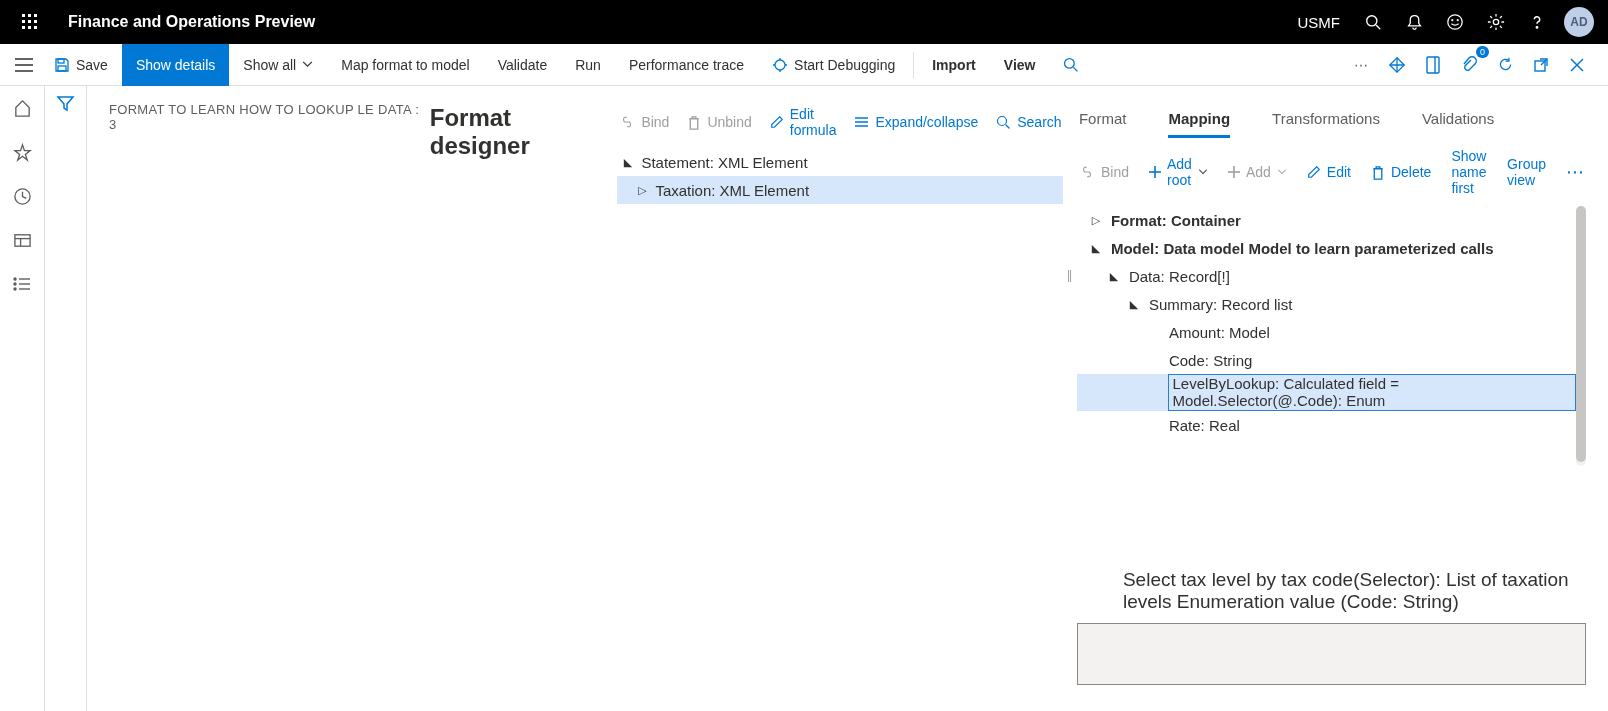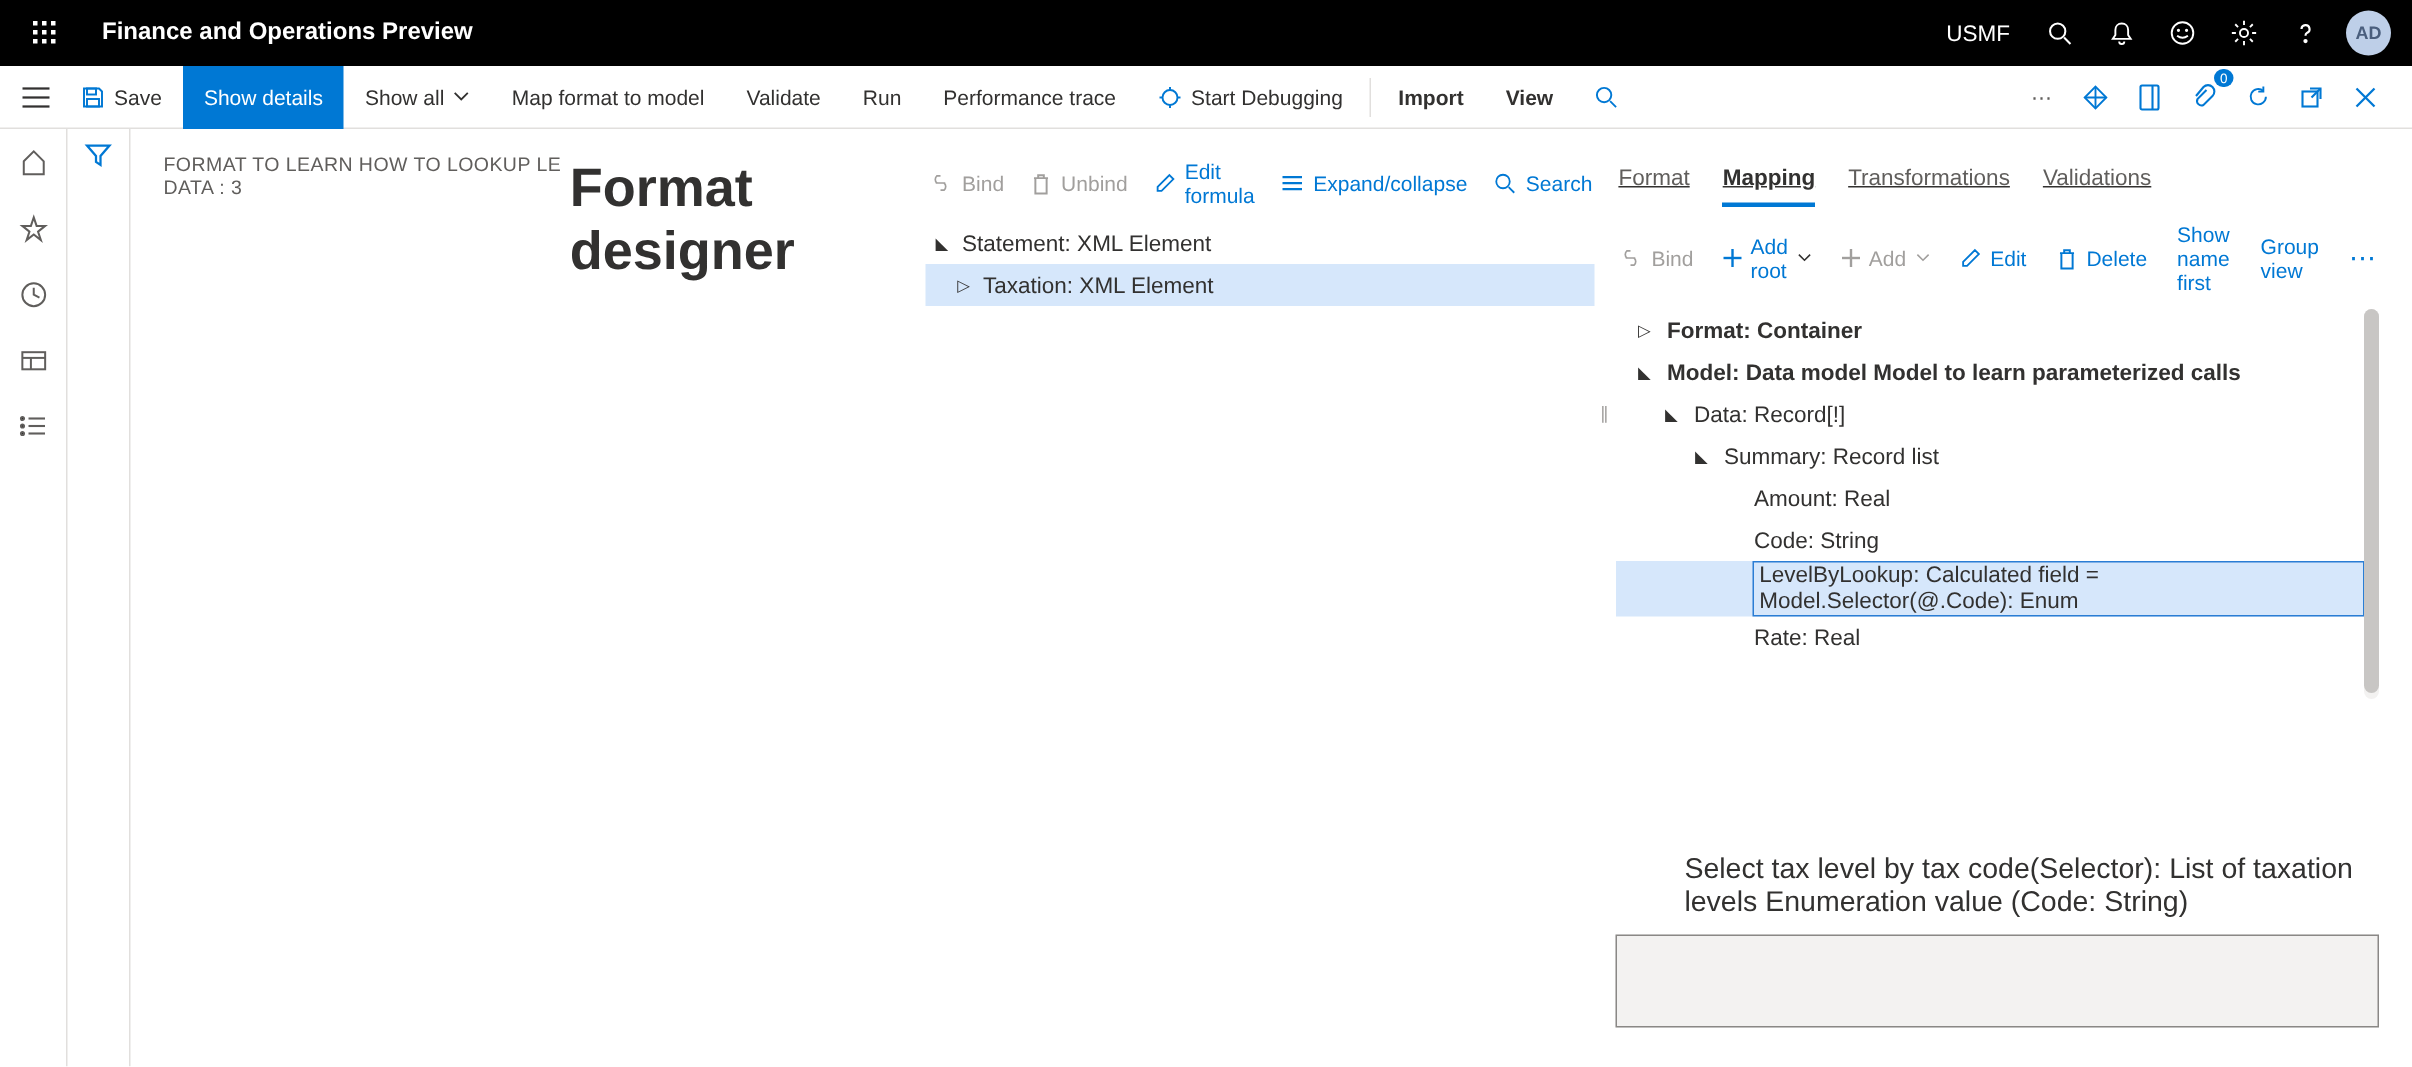--- a/index.html
+++ b/index.html
@@ -32,42 +32,42 @@
 
 
 .main { display:flex; height: calc(100vh - 86px); }
 .nav-rail { width:45px; border-right:1px solid #e1dfdd; display:flex; flex-direction:column; align-items:center; padding-top:10px; gap:20px;}
 .nav-rail .ri { width:24px; height:24px; display:flex; align-items:center; justify-content:center; cursor:pointer; color:#605e5c;}
 .filter-rail { width:42px; border-right:1px solid #e1dfdd; display:flex; justify-content:center; padding-top:10px;}
 .filter-rail .ri { color:#0078d4; cursor:pointer;}
 
 .content { flex:1; padding:16px 22px; overflow:hidden; display:flex; flex-direction:row;justify-content:center; }
 .breadcrumb { font-size:13px; color:#605e5c; letter-spacing:0.3px; }
-.page-title { font-size:36px; font-weight:600; margin:2px 0 16px 0; }
+.page-title { font-size:24px; font-weight:600; margin:2px 0 16px 0; }
 
 
 .panes { display:flex; flex:1; gap:14px; min-height:0; }
 .left-pane { flex: 0 0 46%; min-width:0; }
 .right-pane { flex:1; min-width:0; display:flex; flex-direction:column; position:relative;}
 
 
 .ltoolbar, .rtoolbar { display:flex; align-items:center; gap:18px; padding:4px 2px 10px 2px; }
 .ltoolbar .tbtn, .rtoolbar .tbtn { display:flex; align-items:center; gap:6px; cursor:pointer; font-size:14px;}
 .tbtn.link { color:#0078d4; }
 .tbtn.muted { color:#a19f9d; cursor:default;}
 
 
 .ftree { font-size:15px; }
 .ftree .row { display:flex; align-items:center; height:28px; padding-left:4px;}
 .ftree .caret { width:14px; display:inline-flex; justify-content:center; color:#323130; font-size:11px; margin-right:6px;}
 .ftree .row.sel { background:#d6e7fb; }
 .ftree .indent1 { padding-left: 18px; }
 
 
-.rtabs { display:flex; gap:22px; padding:4px 2px 0 2px; border-bottom:none;text-decoration:underline;}
+.rtabs { display:flex; gap:42px; padding:4px 2px 0 2px; border-bottom:none;}
 .rtab { padding:4px 0 8px 0; cursor:pointer; font-size:15px; color:#605e5c;}
 .rtab.active { color:#323130; font-weight:600; border-bottom:3px solid #0078d4;}
 
 .rtoolbar { padding:10px 2px 10px 2px; gap:20px;}
 
 
 .mtree-wrap { position:relative; flex:1; overflow:hidden; }
 .mtree { font-size:15px; overflow-y:auto; height:230px; padding-right:10px;}
 .mtree .mrow { display:flex; align-items:center; min-height:28px; }
 .mtree .caret { width:14px; display:inline-flex; justify-content:center; font-size:11px; margin-right:8px; color:#323130;}
@@ -423,21 +423,21 @@
               <div class="mrow ind1">
                 <span class="caret" style="transform: scaleX(-1);">◢</span>
                 <span>Data: Record[!]</span>
               </div>
               <div class="mrow ind2">
                 <span class="caret" style="transform: scaleX(-1);">◢</span>
                 <span>Summary: Record list</span>
               </div>
               <div class="mrow ind3">
                 <span class="nolabel"></span>
-                <span>Amount: Real</span>
+                <span>Amount: Model</span>
               </div>
               <div class="mrow ind3">
                 <span class="nolabel"></span>
                 <span>Code: String</span>
               </div>
               <div class="mrow ind3 sel">
                 <span class="nolabel"></span>
                 <span class="box">LevelByLookup: Calculated field = Model.Selector(@.Code): Enum</span>
               </div>
               <div class="mrow ind3">

